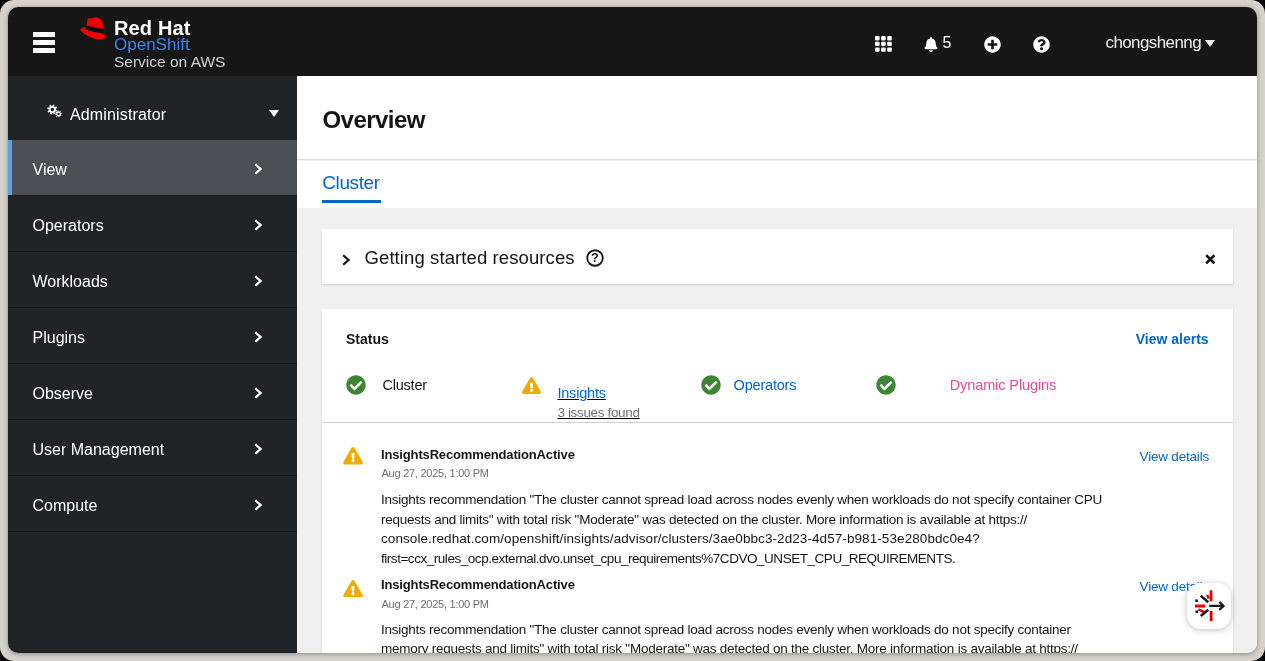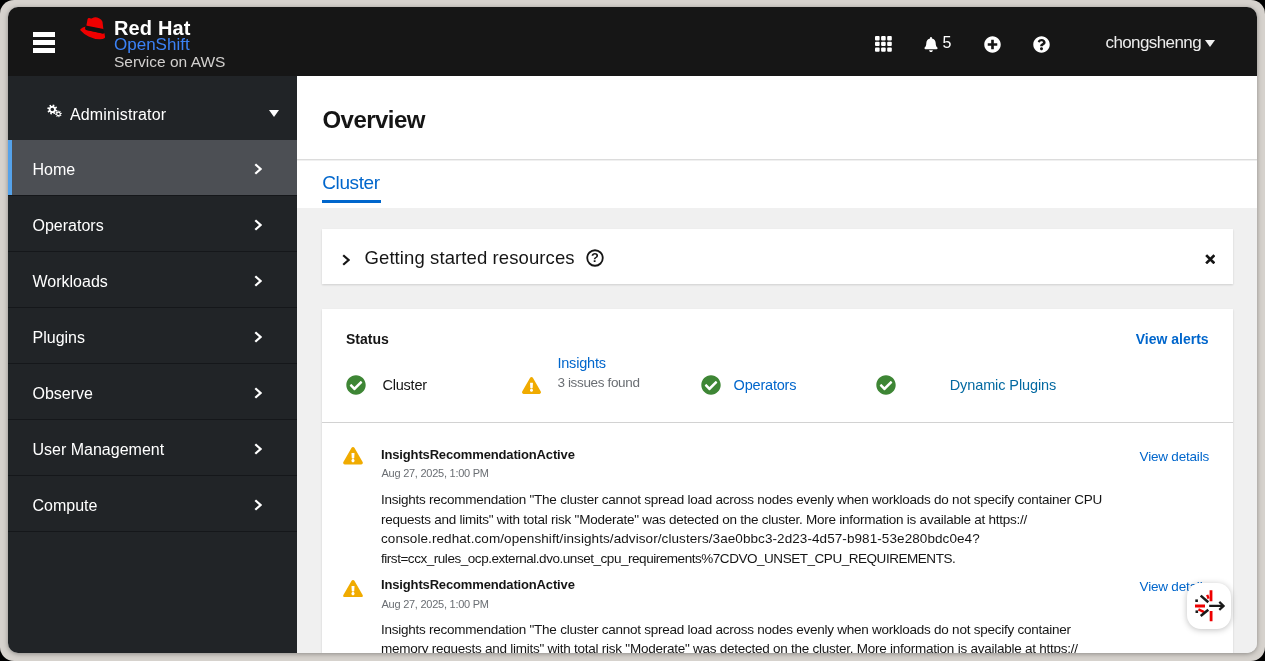--- a/index.html
+++ b/index.html
@@ -112,21 +112,21 @@
         <g fill="#fff">
           <path d="M17.56 9.86L16.58 13.07L14.46 11.93L12.92 13.80L14.44 15.66L11.48 17.23L10.79 14.94L8.38 15.17L8.14 17.56L4.93 16.58L6.07 14.46L4.20 12.92L2.34 14.44L0.77 11.48L3.06 10.79L2.83 8.38L0.44 8.14L1.42 4.93L3.54 6.07L5.08 4.20L3.56 2.34L6.52 0.77L7.21 3.06L9.62 2.83L9.86 0.44L13.07 1.42L11.93 3.54L13.80 5.08L15.66 3.56L17.23 6.52L14.94 7.21L15.17 9.62ZM12.00 9.00A3.00 3.00 0 1 0 6.00 9.00A3.00 3.00 0 1 0 12.00 9.00Z" fill-rule="evenodd"></path>
           <path d="M24.66 18.68L23.43 20.49L22.24 19.28L20.97 20.11L21.61 21.69L19.46 22.10L19.47 20.40L17.98 20.09L17.32 21.66L15.51 20.43L16.72 19.24L15.89 17.97L14.31 18.61L13.90 16.46L15.60 16.47L15.91 14.98L14.34 14.32L15.57 12.51L16.76 13.72L18.03 12.89L17.39 11.31L19.54 10.90L19.53 12.60L21.02 12.91L21.68 11.34L23.49 12.57L22.28 13.76L23.11 15.03L24.69 14.39L25.10 16.54L23.40 16.53L23.09 18.02ZM21.50 16.50A2.00 2.00 0 1 0 17.50 16.50A2.00 2.00 0 1 0 21.50 16.50Z" fill-rule="evenodd"></path>
         </g>
       </svg>
       <div class="ptxt">Administrator</div>
       <div class="abs" style="left:244.8px; top:26.4px; width:0; height:0; border-left:5.8px solid transparent; border-right:5.8px solid transparent; border-top:7px solid #fff;"></div>
     </div>
     <div class="navlist">
       <div class="navitem sel">
-          <span class="ntxt">Home</span>
+          <span class="ntxt">View</span>
         <svg class="chev" width="8" height="12" viewBox="0 0 8 12">
             <path d="M1.3 1.3 L6.5 6 L1.3 10.7" stroke="#fff" stroke-width="2.2" fill="none"></path>
           </svg>
       </div>
       <div class="navitem">
           <span class="ntxt">Operators</span>
         <svg class="chev" width="8" height="12" viewBox="0 0 8 12">
             <path d="M1.3 1.3 L6.5 6 L1.3 10.7" stroke="#fff" stroke-width="2.2" fill="none"></path>
           </svg>
       </div>
@@ -191,34 +191,34 @@
       <div class="valerts">View alerts</div>
 
       <svg class="sitem" style="left:24px; top:66.4px;" width="20" height="20" viewBox="0 0 512 512">
         <path fill="#3e8635" d="M504 256c0 136.967-111.033 248-248 248S8 392.967 8 256 119.033 8 256 8s248 111.033 248 248zM227.314 387.314l184-184c6.248-6.248 6.248-16.379 0-22.627l-22.627-22.627c-6.248-6.249-16.379-6.249-22.628 0L216 308.118l-70.059-70.059c-6.248-6.248-16.379-6.248-22.628 0l-22.627 22.627c-6.248 6.248-6.248 16.379 0 22.627l104 104c6.249 6.249 16.379 6.249 22.628.001z"></path>
       </svg>
       <div class="sitem slabel" style="left:60.4px; top:68.3px;">Cluster</div>
 
       <svg class="sitem" style="left:200px; top:67.5px;" width="19" height="17" viewBox="0 0 576 512">
         <path fill="#f0ab00" d="M569.517 440.013C587.975 472.007 564.806 512 527.94 512H48.054c-36.937 0-59.999-40.055-41.577-71.987L246.423 23.985c18.467-32.009 64.72-31.951 83.154 0l239.94 416.028zM288 354c-25.405 0-46 20.595-46 46s20.595 46 46 46 46-20.595 46-46-20.595-46-46-46zm-43.673-165.346l7.418 136c.347 6.364 5.609 11.346 11.982 11.346h48.546c6.373 0 11.635-4.982 11.982-11.346l7.418-136c.375-6.874-5.098-12.654-11.982-12.654h-63.383c-6.884 0-12.356 5.78-11.981 12.654z"></path>
       </svg>
-      <div class="sitem" style="left:235.4px; top:45px; line-height:19.4px;">
+      <div class="sitem" style="left:235.4px; top:75px; line-height:19.4px;text-decoration:underline;">
         <div class="slink">Insights</div>
         <div class="ssub">3 issues found</div>
       </div>
 
       <svg class="sitem" style="left:379.4px; top:66.4px;" width="20" height="20" viewBox="0 0 512 512">
         <path fill="#3e8635" d="M504 256c0 136.967-111.033 248-248 248S8 392.967 8 256 119.033 8 256 8s248 111.033 248 248zM227.314 387.314l184-184c6.248-6.248 6.248-16.379 0-22.627l-22.627-22.627c-6.248-6.249-16.379-6.249-22.628 0L216 308.118l-70.059-70.059c-6.248-6.248-16.379-6.248-22.628 0l-22.627 22.627c-6.248 6.248-6.248 16.379 0 22.627l104 104c6.249 6.249 16.379 6.249 22.628.001z"></path>
       </svg>
       <div class="sitem slink" style="left:411.6px; top:68.3px;">Operators</div>
 
       <svg class="sitem" style="left:554px; top:66.4px;" width="20" height="20" viewBox="0 0 512 512">
         <path fill="#3e8635" d="M504 256c0 136.967-111.033 248-248 248S8 392.967 8 256 119.033 8 256 8s248 111.033 248 248zM227.314 387.314l184-184c6.248-6.248 6.248-16.379 0-22.627l-22.627-22.627c-6.248-6.249-16.379-6.249-22.628 0L216 308.118l-70.059-70.059c-6.248-6.248-16.379-6.248-22.628 0l-22.627 22.627c-6.248 6.248-6.248 16.379 0 22.627l104 104c6.249 6.249 16.379 6.249 22.628.001z"></path>
       </svg>
-      <div class="sitem slink" style="left:586.7px; top:68.3px; font-size:14.5px; letter-spacing:-.1px; color:#0369a1;padding-left:41px;">Dynamic Plugins</div>
+      <div class="sitem slink" style="left:586.7px; top:68.3px; font-size:14.5px; letter-spacing:-.1px; color:#ec4899;padding-left:41px;">Dynamic Plugins</div>
 
       <div class="sdiv"></div>
 
       <svg class="aicon" style="top:138px;" width="20" height="17.5" viewBox="0 0 576 512">
         <path fill="#f0ab00" d="M569.517 440.013C587.975 472.007 564.806 512 527.94 512H48.054c-36.937 0-59.999-40.055-41.577-71.987L246.423 23.985c18.467-32.009 64.72-31.951 83.154 0l239.94 416.028zM288 354c-25.405 0-46 20.595-46 46s20.595 46 46 46 46-20.595 46-46-20.595-46-46-46zm-43.673-165.346l7.418 136c.347 6.364 5.609 11.346 11.982 11.346h48.546c6.373 0 11.635-4.982 11.982-11.346l7.418-136c.375-6.874-5.098-12.654-11.982-12.654h-63.383c-6.884 0-12.356 5.78-11.981 12.654z"></path>
       </svg>
       <div class="atitle" style="top:138px;">InsightsRecommendationActive</div>
       <div class="adate" style="top:158px;">Aug 27, 2025, 1:00 PM</div>
       <div class="avd" style="top:140px;">View details</div>
       <div class="apara" style="top:181.2px;">Insights recommendation "The cluster cannot spread load across nodes evenly when workloads do not specify container CPU<br>requests and limits" with total risk "Moderate" was detected on the cluster. More information is available at https://<br><span style="letter-spacing:0.08px">console.redhat.com/openshift/insights/advisor/clusters/3ae0bbc3-2d23-4d57-b981-53e280bdc0e4?</span><br><span style="letter-spacing:-0.46px">first=ccx_rules_ocp.external.dvo.unset_cpu_requirements%7CDVO_UNSET_CPU_REQUIREMENTS.</span></div>

